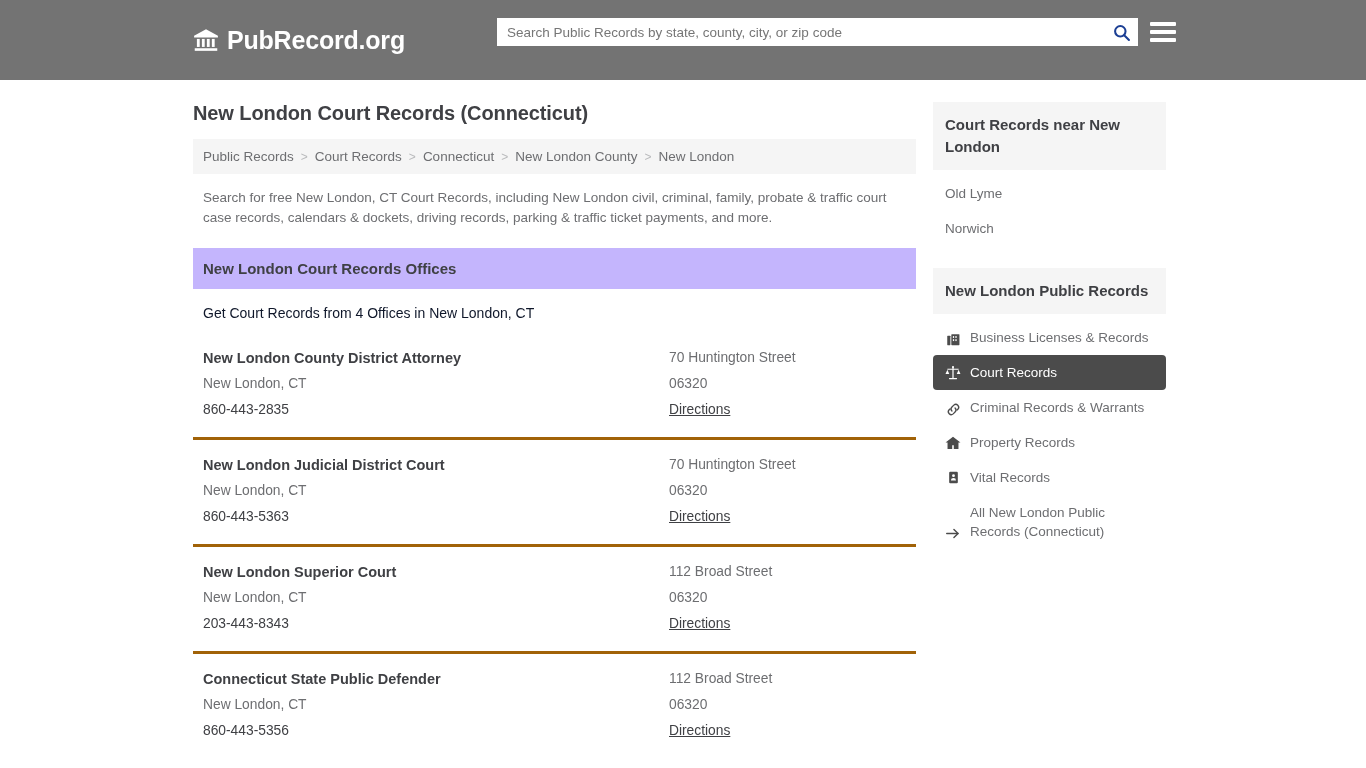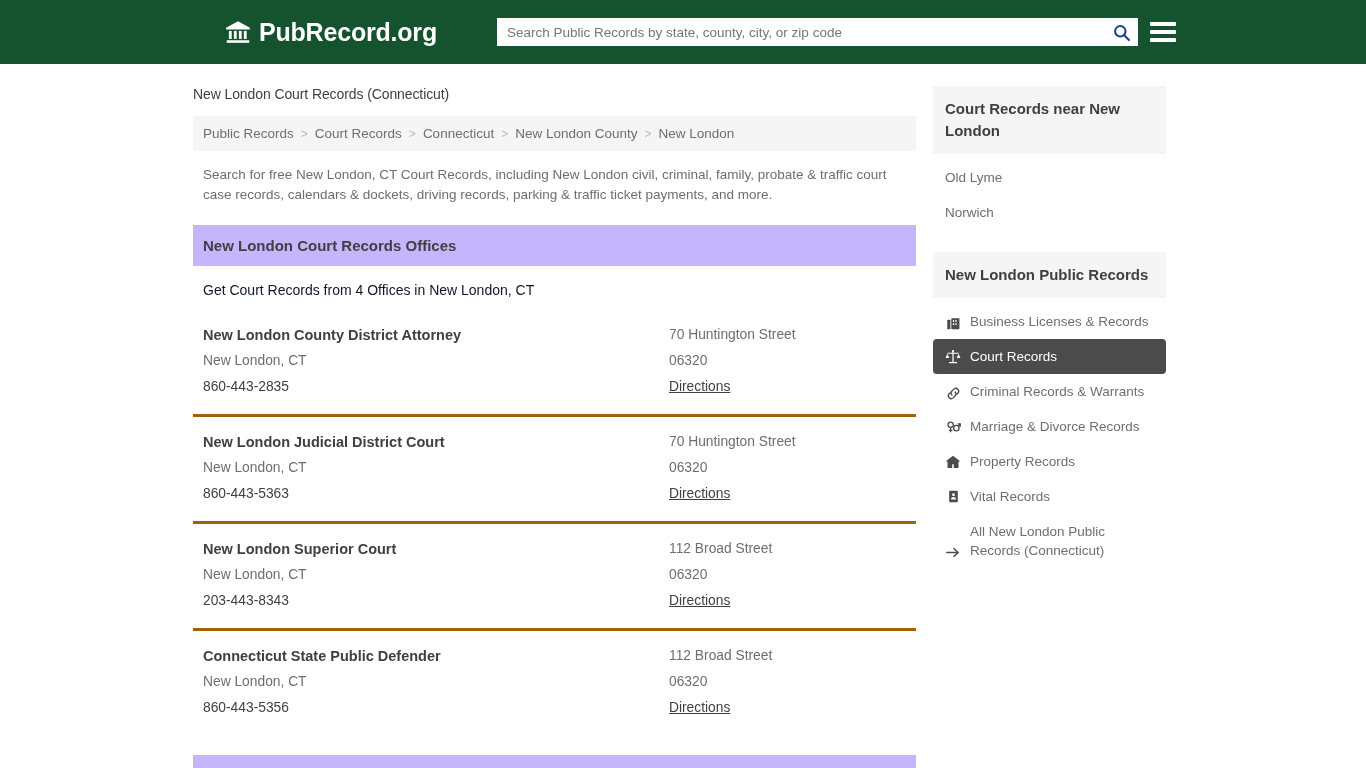--- a/index.html
+++ b/index.html
@@ -5,26 +5,25 @@
   * { box-sizing: border-box; margin: 0; padding: 0; }
   html, body {
     width: 1366px; height: 768px;
     background: #ffffff;
     font-family: "Liberation Sans", sans-serif;
     overflow: hidden;
   }
 
   
   .site-header {
-    height: 64px;
-    background: #14532d;
+    height: 80px;
+    background: #737373;
     display: flex;
     align-items: center;
     position: relative;
-    padding-left: 32px;
   }
   .brand {
     display: flex; align-items: center; gap: 8px;
     margin-left: 193px;
     text-decoration: none;
   }
   .brand-icon { width: 26px; height: 26px; display: block; }
   .brand-text {
     color: #ffffff;
     font-size: 25px;
@@ -70,22 +69,22 @@
     padding-top: 22px;
     display: flex;
     align-items: flex-start;
     gap: 17px;
   }
   .main-col { width: 723px; }
   .side-col { width: 233px; }
 
   
   .page-title {
-    font-size: 14px;
-    font-weight: normal;
+    font-size: 20px;
+    font-weight: bold;
     color: #3f4044;
     margin-bottom: 14px;
     letter-spacing: -0.1px;
   }
   .breadcrumb {
     background: #f5f5f5;
     padding: 10px 10px;
     font-size: 13.5px;
     color: #6d6e71;
     display: flex; flex-wrap: wrap; align-items: center;
@@ -318,31 +317,20 @@
             <span class="ico">
               <svg viewBox="0 0 24 24" width="15" height="15" fill="none" stroke="#4b4b4b" stroke-width="2.1" stroke-linecap="round">
                 <path d="M9.5 14.5 a4.6 4.6 0 0 1 0-6.5l3-3a4.6 4.6 0 0 1 6.5 6.5l-1.4 1.4"></path>
                 <path d="M14.5 9.5 a4.6 4.6 0 0 1 0 6.5l-3 3a4.6 4.6 0 0 1-6.5-6.5l1.4-1.4"></path>
               </svg>
             </span>
             <span>Criminal Records &amp; Warrants</span>
           </div>
           <div class="side-item">
             <span class="ico">
-              <svg viewBox="0 0 24 24" width="15" height="15" fill="none" stroke="#4b4b4b" stroke-width="2">
-                <circle cx="7.4" cy="9.2" r="4.3"></circle>
-                <path d="M7.4 13.6 V21 M4.6 18.2 H10.2"></path>
-                <circle cx="16.6" cy="14.6" r="4.3"></circle>
-                <path d="M19.7 11.5 L22.8 8.4 M18.6 7.9 H22.9 V12.2"></path>
-              </svg>
-            </span>
-            <span>Marriage &amp; Divorce Records</span>
-          </div>
-          <div class="side-item">
-            <span class="ico">
               <svg viewBox="0 0 24 24" width="16" height="16" fill="#4b4b4b">
                 <path d="M12 2.6 L0.8 11.4 h3 V21 h7 v-5.6 h2.4 V21 h7 v-9.6 h3 Z"></path>
               </svg>
             </span>
             <span>Property Records</span>
           </div>
           <div class="side-item">
             <span class="ico">
               <svg viewBox="0 0 24 24" width="13" height="15" fill="#4b4b4b">
                 <rect x="4" y="1.6" width="16" height="21" rx="2"></rect>

